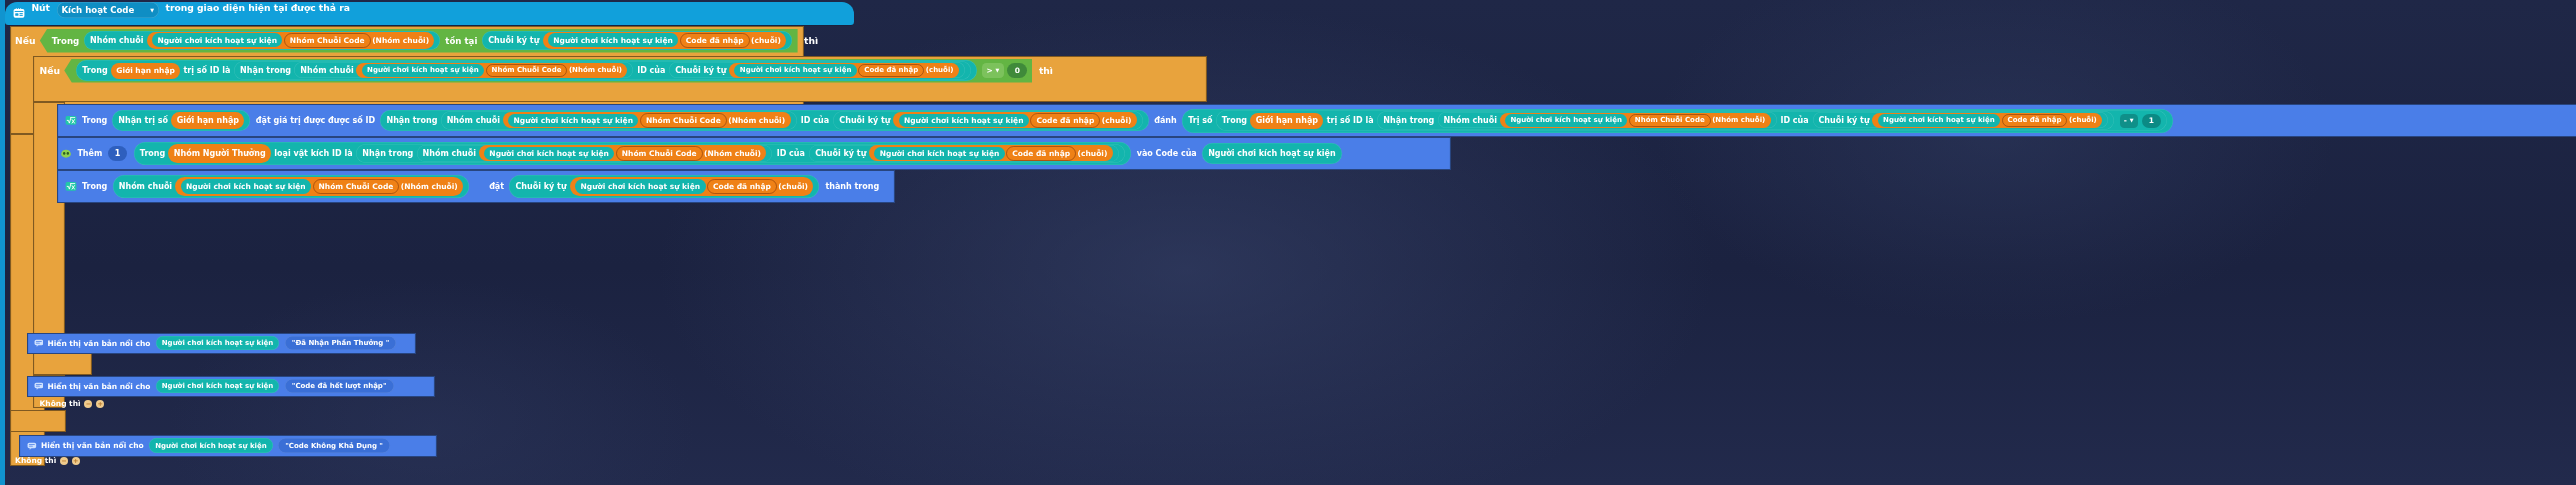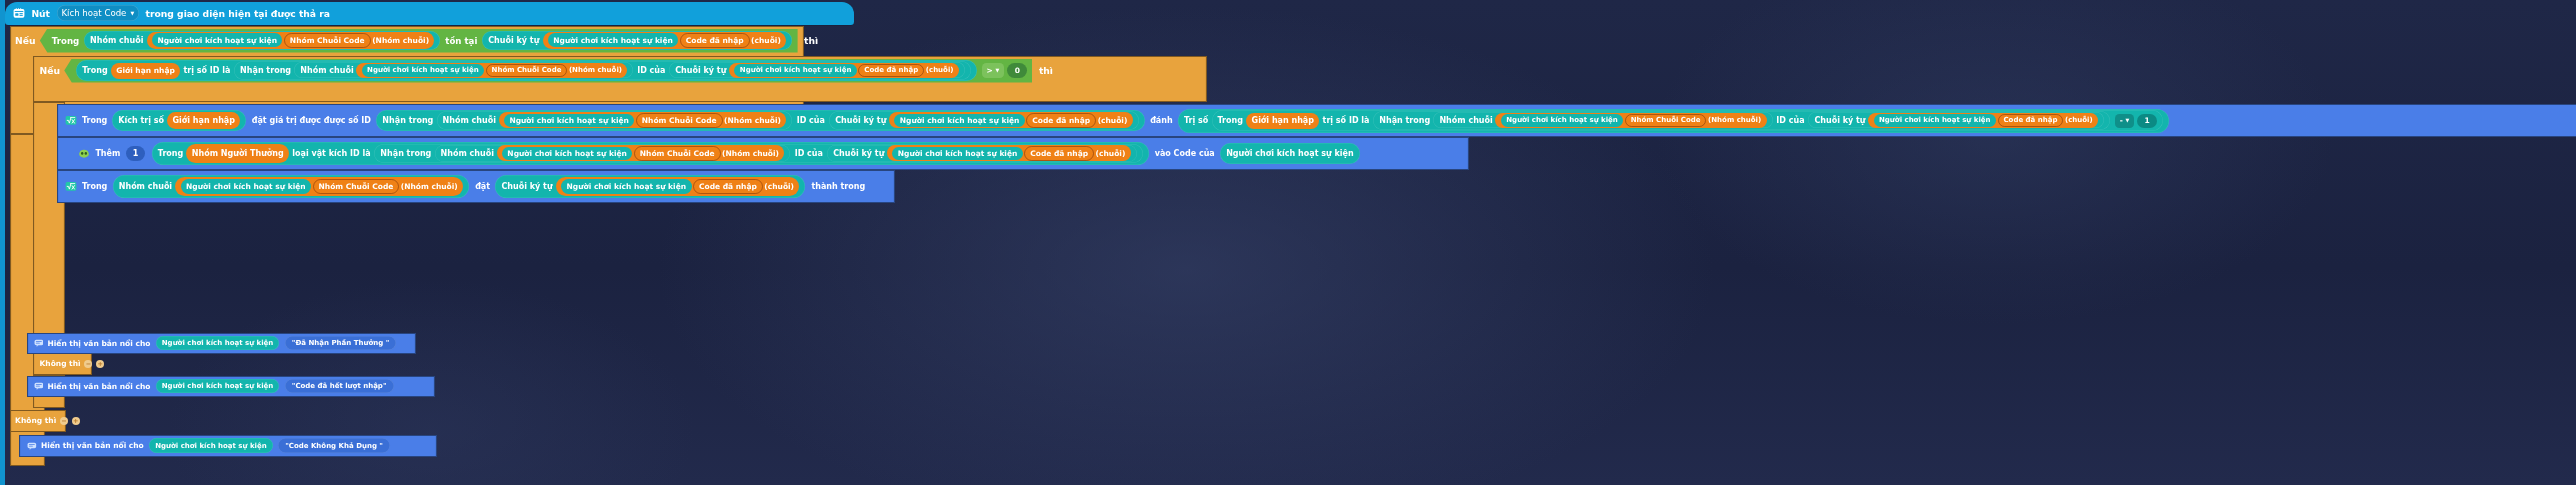--- a/index.html
+++ b/index.html
@@ -11,32 +11,32 @@
   #canvas{
     position:relative;width:2576px;height:485px;
     background:
       radial-gradient(ellipse 755px 377px at 1186px 270px, rgba(58,70,110,.55) 0%, rgba(29,36,65,0) 70%),
       radial-gradient(ellipse 485px 270px at 1995px 135px, rgba(50,62,100,.45) 0%, rgba(29,36,65,0) 70%),
       radial-gradient(ellipse 377px 216px at 431px 431px, rgba(46,57,94,.40) 0%, rgba(29,36,65,0) 70%),
       linear-gradient(180deg,#1f2747 0%,#1b2240 55%,#222a4c 100%);
   }
   
   .hatrow{
-    position:absolute;display:flex;align-items:center;
+    position:absolute;display:flex;
     background:#11a0db;border-radius:12px 12px 3.2px 3.2px;
     color:#fff;font-weight:bold;box-shadow:0 0.5px 0 rgba(0,0,0,.22);
   }
   .ifwrap{position:absolute;background:#e8a33d;box-shadow:inset 0 0 0 1.1px rgba(0,0,0,.45);}
   .ifhead{position:absolute;display:flex;align-items:center;background:transparent;color:#fff;font-weight:bold;}
   .statement{
     position:absolute;display:flex;align-items:center;
     background:#4a7ee8;color:#fff;font-weight:bold;
     box-shadow:inset 0 0 0 1.1px rgba(0,0,0,.45);
   }
-  .elsebar{position:absolute;display:flex;align-items:center;color:#fff;font-weight:bold;}
+  .elsebar{position:absolute;display:flex;align-items:center;color:#fff;font-weight:bold;margin-top:40px;}
   .lbl{white-space:nowrap;color:#fff;}
   
   .hexgreen{
     display:inline-flex;align-items:center;background:#63b543;
     clip-path:polygon(7.5px 0,100% 0,100% 100%,7.5px 100%,0 50%);
     padding:0 5.4px 0 12px;color:#fff;font-weight:bold;white-space:nowrap;
   }
   .teal{
     display:inline-flex;align-items:center;background:#13b5ad;
     border-radius:539px;padding:0 6px;color:#fff;font-weight:bold;white-space:nowrap;
@@ -48,22 +48,22 @@
   }
   .orange .chip{
     display:inline-flex;align-items:center;border:0.5px solid rgba(120,50,10,.55);
     border-radius:539px;padding:0 4.9px;margin:0 1.6px;white-space:nowrap;
   }
   .tealcap{
     display:inline-flex;align-items:center;background:#13b5ad;border-radius:539px;
     padding:0 5.4px;color:#fff;font-weight:bold;white-space:nowrap;
   }
   .dropdown{
-    display:inline-flex;align-items:center;gap:4px;background:#0f8f89;
-    border-radius:539px;padding:0 4.9px;color:#fff;font-weight:normal;
+    display:inline-flex;align-items:center;gap:16px;background:#0f8f89;
+    border-radius:539px;padding:0 4.9px;color:#fff;font-weight:bold;
     box-shadow:inset 0 0 0 0.5px rgba(255,255,255,.22);
   }
   .numbubble{
     display:inline-flex;align-items:center;justify-content:center;
     background:#0b8a84;border-radius:539px;color:#fff;font-weight:bold;
     min-width:12px;padding:0 3.8px;
   }
   .numbubble.darkgreen{background:#3f8a3a;}
   .numbubble.bluecount{background:#2e5fbe;}
   .strpill{
@@ -185,21 +185,21 @@
     <span class="ico" style="margin-right:5.4px;">
       <svg width="12" height="10.8" viewBox="0 0 22 20">
           <rect x="1" y="2" width="20" height="16" rx="3" fill="#22c8a8"></rect>
           <path d="M4 10 L6.2 10 L8 15 L11 4.5" stroke="#fff" stroke-width="1.7" fill="none" stroke-linecap="round" stroke-linejoin="round"></path>
           <path d="M10.5 4.8 L18 4.8" stroke="#fff" stroke-width="1.6" stroke-linecap="round"></path>
           <path d="M13 8.5 L17.5 15 M17.5 8.5 L13 15" stroke="#fff" stroke-width="1.7" stroke-linecap="round"></path>
         </svg>
     </span>
     <span class="lbl">Trong</span>
     <span class="teal" style="height:21.6px;margin-left:4.9px;">
-      <span>Kích trị số</span>
+      <span>Nhận trị số</span>
       <span class="orange" style="height:17px;margin-left:3.2px;">
         <span>Giới hạn nhập</span>
       </span>
     </span>
     <span class="lbl" style="margin-left:5.4px;">đặt giá trị được được số ID</span>
     <span class="teal" style="height:21.6px;margin-left:5.4px;">
       <span>Nhận trong</span>
       <span class="teal" style="height:18.3px;margin-left:3.2px;">
         <span>Nhóm chuỗi</span>
         <span class="orange" style="height:16px;margin-left:2.7px;">
@@ -249,21 +249,21 @@
         </span>
         <span class="pilldd" style="height:14px;margin-left:5.4px;font-size:7.5px;background:#0f8f89;">
           <span>-</span>
           <span class="caret">▼</span>
         </span>
         <span class="numbubble" style="height:14px;margin-left:3.8px;font-size:7.5px;">1</span>
       </span>
     </span>
   </div>
 
-  <div class="statement" style="left:57px;top:137px;width:1391px;height:33px;padding-left:21px;font-size:8px;">
+  <div class="statement" style="left:57px;top:137px;width:1391px;height:33px;padding-left:3px;font-size:8px;">
     <span class="ico" style="margin-right:5.4px;">
       <svg width="12" height="10.8" viewBox="0 0 22 20">
           <ellipse cx="11" cy="11" rx="9" ry="7" fill="#8fd14f"></ellipse>
           <ellipse cx="7.6" cy="10" rx="2.2" ry="2.6" fill="#2c5e1f"></ellipse>
           <ellipse cx="14.4" cy="10" rx="2.2" ry="2.6" fill="#2c5e1f"></ellipse>
           <path d="M5 6.5 Q11 2.5 17 6.5" stroke="#8fd14f" stroke-width="2.6" fill="none" stroke-linecap="round"></path>
         </svg>
     </span>
     <span class="lbl">Thêm</span>
     <span class="numbubble bluecount" style="height:15px;margin-left:5.4px;font-size:8px;">1</span>
@@ -309,21 +309,21 @@
     </span>
     <span class="lbl">Trong</span>
     <span class="teal" style="height:22.6px;margin-left:5.4px;">
       <span>Nhóm chuỗi</span>
       <span class="orange" style="height:18.3px;margin-left:3.2px;">
         <span class="tealcap" style="height:15px;font-size:7.5px;">Người chơi kích hoạt sự kiện</span>
         <span class="chip" style="height:13.5px;font-size:7.5px;">Nhóm Chuỗi Code</span>
         <span style="font-size:7.5px;">(Nhóm chuỗi)</span>
       </span>
     </span>
-    <span class="lbl" style="margin-left:6px;text-align:right;">đặt</span>
+    <span class="lbl" style="margin-left:20px;text-align:right;">đặt</span>
     <span class="teal" style="height:22.6px;margin-left:5.4px;">
       <span>Chuỗi ký tự</span>
       <span class="orange" style="height:18.3px;margin-left:3.2px;">
         <span class="tealcap" style="height:15px;font-size:7.5px;">Người chơi kích hoạt sự kiện</span>
         <span class="chip" style="height:13.5px;font-size:7.5px;">Code đã nhập</span>
         <span style="font-size:7.5px;">(chuỗi)</span>
       </span>
     </span>
     <span class="lbl" style="margin-left:6px;">thành trong</span>
   </div>

